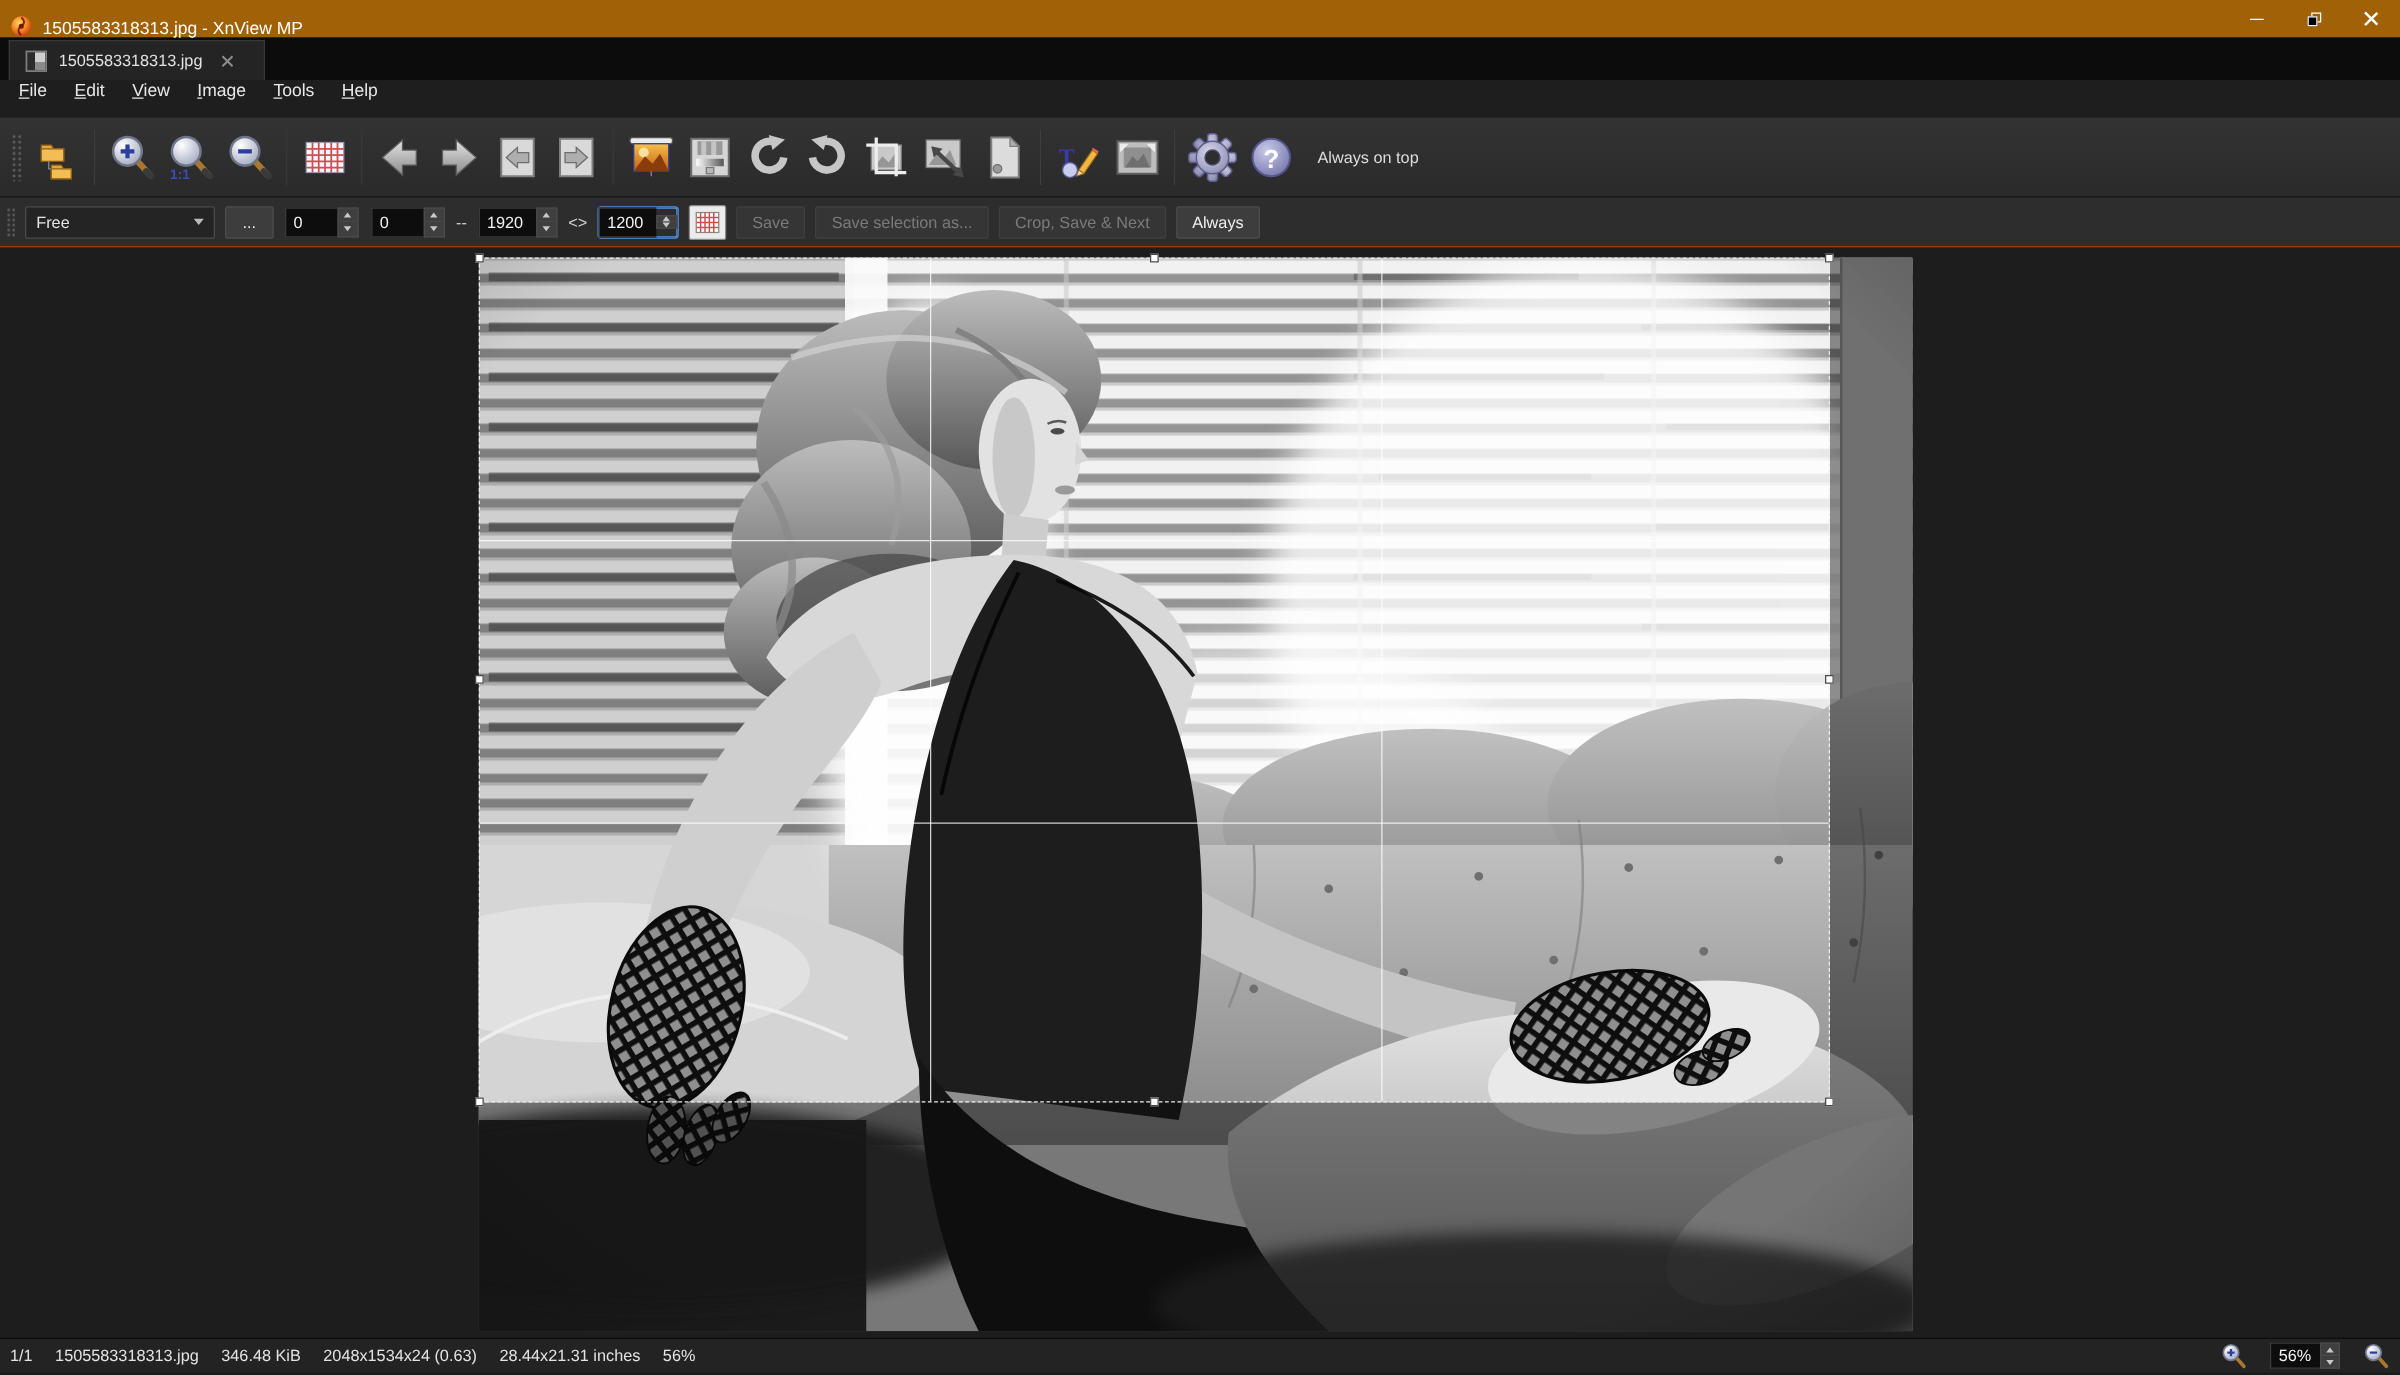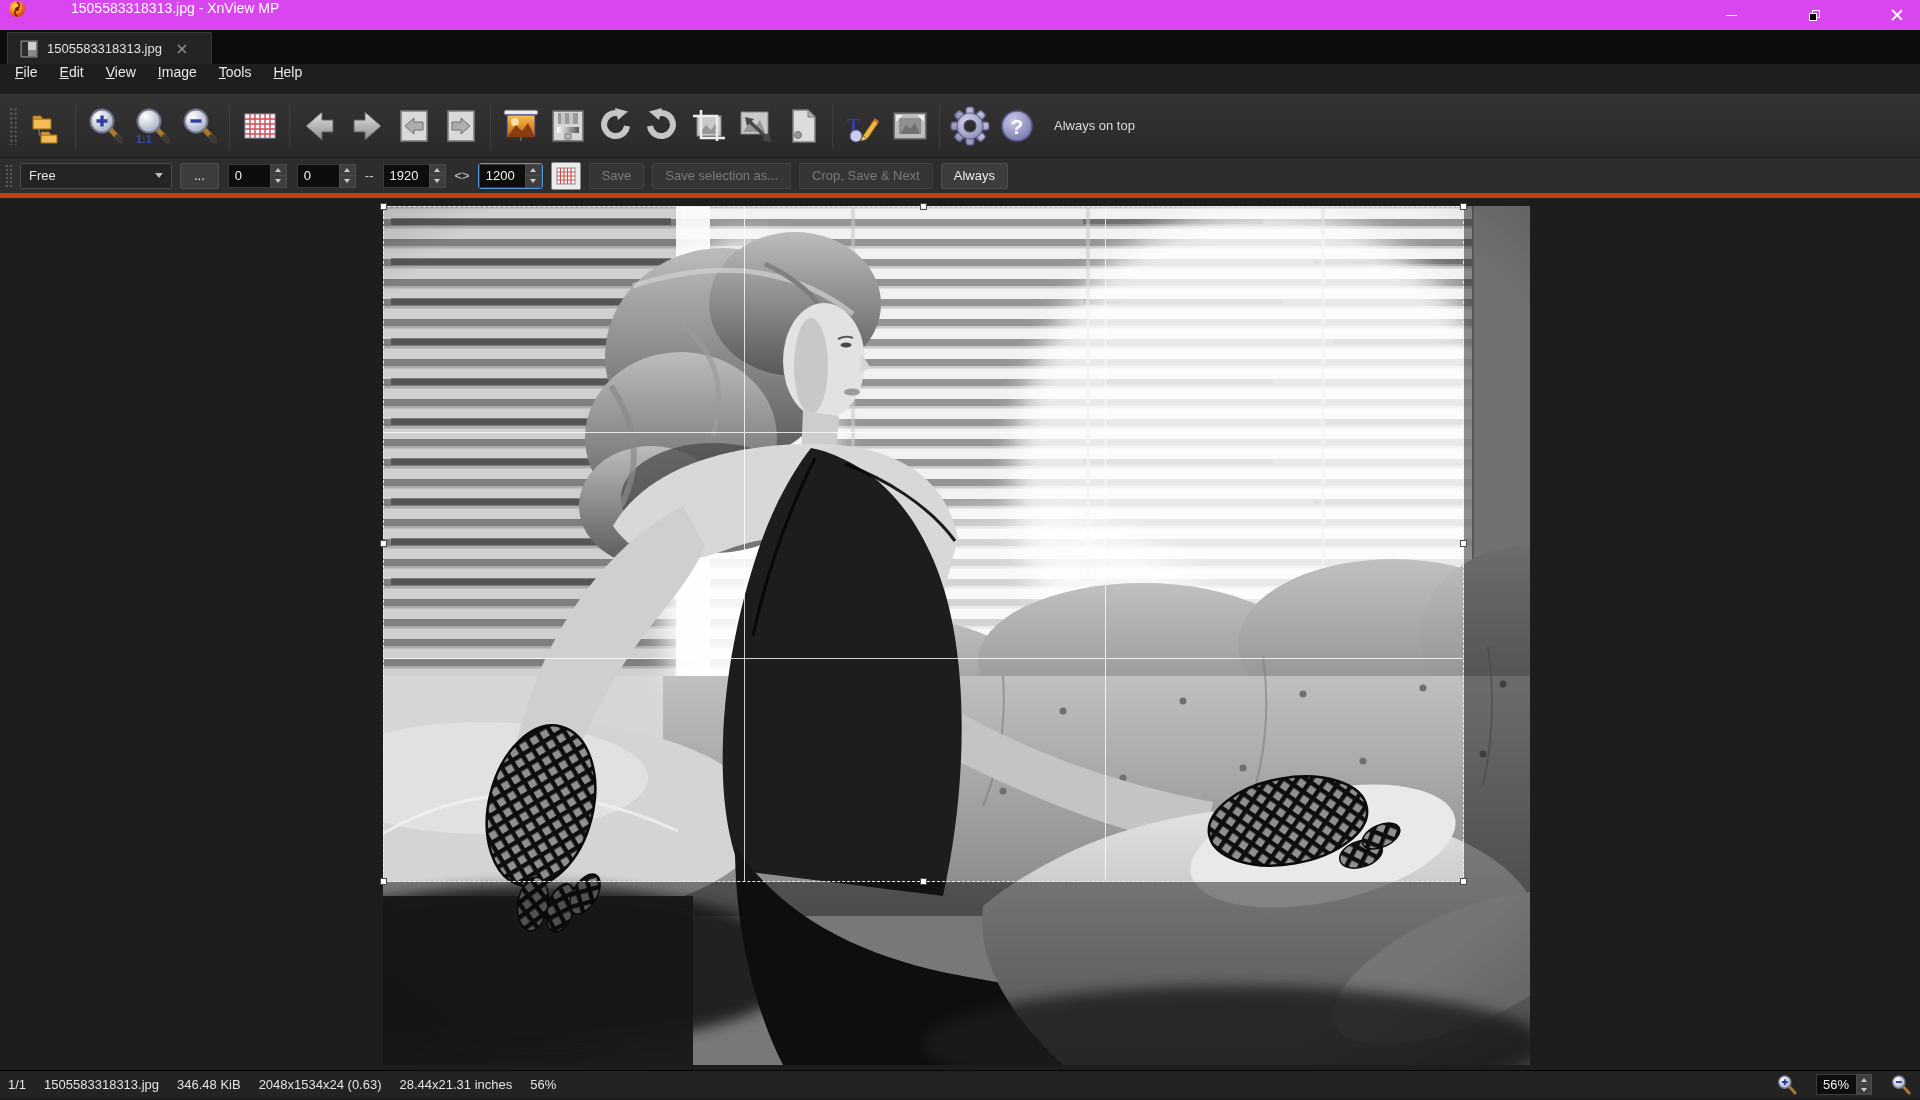--- a/index.html
+++ b/index.html
@@ -1,20 +1,20 @@
 <!DOCTYPE html>
 <html><head>
 <meta charset="utf-8">
 <style>
   * { box-sizing: border-box; margin: 0; padding: 0; }
   html,body { width:1920px; height:1100px; overflow:hidden; background:#1b1b1b;
     font-family:"Liberation Sans", sans-serif; font-size:13px; color:#ddd; user-select:none; }
 
   
-  .titlebar { height:30px; background:#d946ef; display:flex; align-items:flex-start;gap:37px; }
+  .titlebar { height:30px; background:#a16207; display:flex; align-items:flex-end; }
   .app-icon { width:18px; height:18px; margin:0 8px 0 8px; }
   .title-text { color:#fff; font-size:14px; }
   .title-spacer { flex:1; }
   .win-btn { width:46px; height:30px; display:flex; align-items:center; justify-content:center; }
   .min-glyph { width:11px; height:1px; background:#fff; }
   .restore-glyph { position:relative; width:11px; height:11px; }
   .restore-glyph .b { position:absolute; width:8px; height:8px; border:1px solid #fff; }
   .restore-glyph .b1 { right:0; top:0; }
   .restore-glyph .b2 { left:0; bottom:0; background:#000; }
   .close-glyph { position:relative; width:12px; height:12px; }
@@ -36,35 +36,35 @@
   
   .toolbar { height:64px; background:linear-gradient(#333,#2a2a2a); border-bottom:1px solid #171717;
              display:flex; align-items:center; padding:0 5px; }
   .grip { width:9px; height:38px; margin:0 4px;
           background-image:radial-gradient(#606060 1px, transparent 1.3px); background-size:4.5px 4.5px; }
   .tb-btn { width:47px; height:50px; display:flex; align-items:center; justify-content:center; border-radius:3px; }
   .tb-sep { width:1px; height:44px; background:#1d1d1d; border-right:1px solid #3f3f3f; margin:0 6px; }
   .always-top { margin-left:14px; color:#dcdcdc; font-size:13px; }
 
   
-  .cropbar { height:40px; background:#2d2d2d; border-bottom:5px solid #c2410c;
+  .cropbar { height:40px; background:#2d2d2d; border-bottom:1px solid #c2410c;
              display:flex; align-items:center; gap:8px; padding:0 5px; }
   .cgrip { width:7px; height:24px; background-image:radial-gradient(#5c5c5c 1px, transparent 1.2px); background-size:4px 4px; }
   .select { width:152px; height:26px; background:#242424; border:1px solid #4b4b4b; border-radius:2px;
             display:flex; align-items:center; justify-content:space-between; padding:0 8px; color:#e4e4e4; }
   .caret-down { width:0; height:0; border-left:4px solid transparent; border-right:4px solid transparent; border-top:5px solid #bbb; }
   .btn { height:26px; background:#3d3d3d; border:1px solid #4e4e4e; border-radius:2px; color:#eee;
          display:flex; align-items:center; justify-content:center; padding:0 12px; white-space:nowrap; }
   .btn.sm { padding:0 13px; }
   .btn.disabled { color:#7b7b7b; background:#353535; border-color:#404040; }
   .spin { display:flex; height:26px; border:1px solid transparent; border-radius:3px; }
   .spin input { width:42px; height:24px; background:#0d0d0d; border:1px solid #3a3a3a; border-right:none;
                 color:#f2f2f2; font:13px "Liberation Sans",sans-serif; padding:0 6px; outline:none; }
   .spin.wide input { width:46px; }
-  .spin.focused { border-color:#5294e2; box-shadow:0 0 0 1px #5294e2 inset; }
+  .spin.focused { border-color:#5294e2; box-shadow:0 0 0 1px #5294e2 inset;align-items:center; }
   .spinner { width:17px; display:flex; flex-direction:column; }
   .spin-btn { flex:1; background:#3f3f3f; border:1px solid #4b4b4b; display:flex; align-items:center; justify-content:center; }
   .spin-btn + .spin-btn { border-top:none; }
   .tri-up { width:0; height:0; border-left:3.5px solid transparent; border-right:3.5px solid transparent; border-bottom:4.5px solid #c9c9c9; }
   .tri-dn { width:0; height:0; border-left:3.5px solid transparent; border-right:3.5px solid transparent; border-top:4.5px solid #c9c9c9; }
   .sep-label { color:#cfcfcf; }
   .grid-toggle { width:30px; height:28px; background:#ececec; border:1px solid #8a8a8a; border-radius:2px;
                  display:flex; align-items:center; justify-content:center; }
 
   

